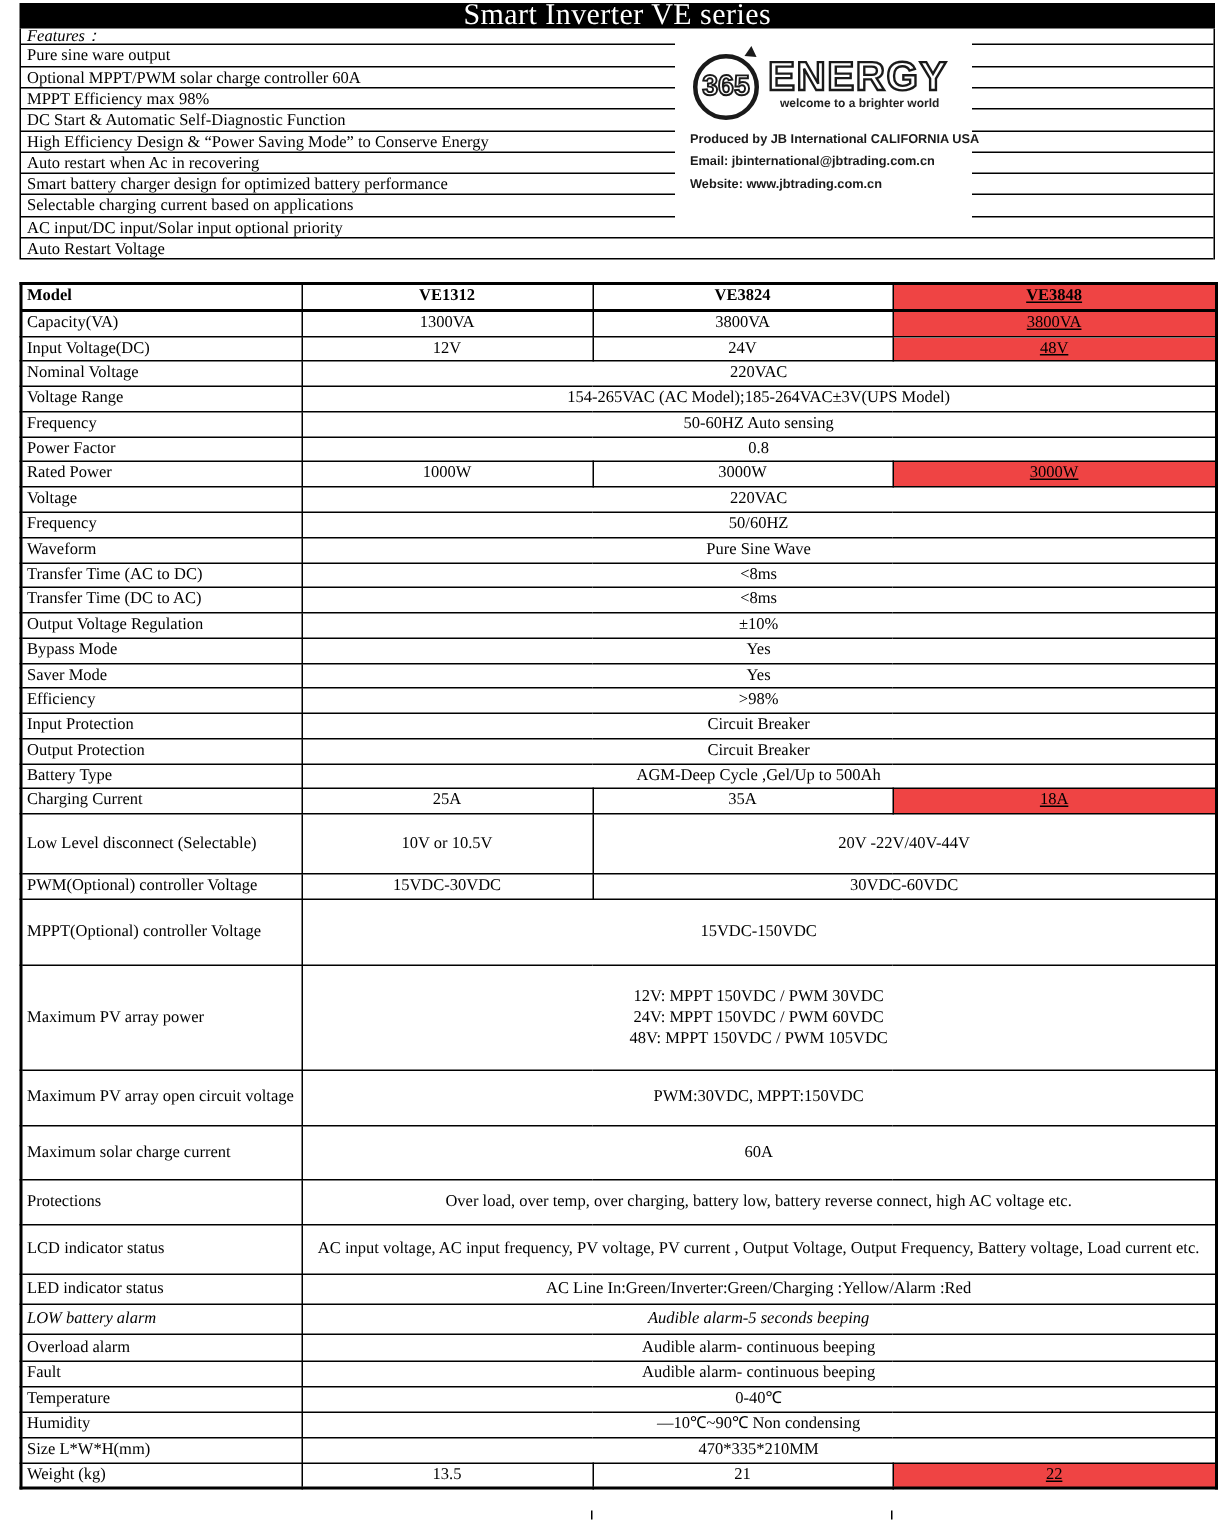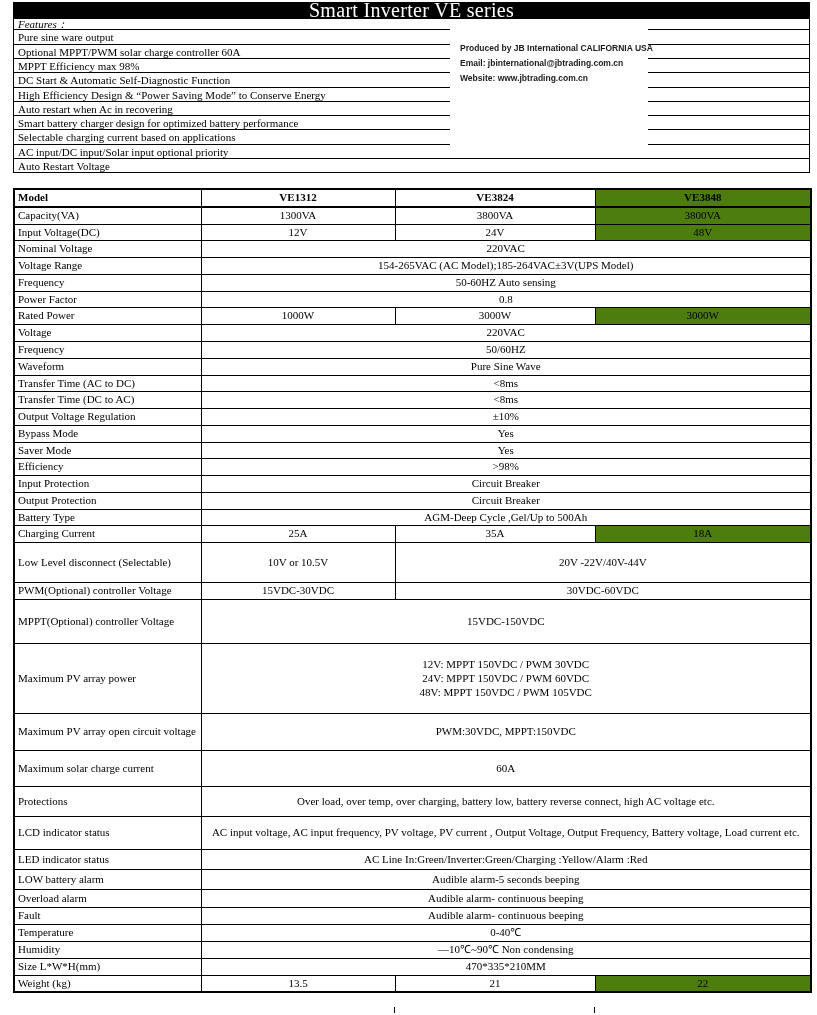--- a/index.html
+++ b/index.html
@@ -57,21 +57,21 @@
   table.spec {
     border-collapse:collapse; table-layout:fixed; width:797px;
     border:2px solid #000;
   }
   table.spec td {
     border:1px solid #000; font-size:11px; line-height:1.25;
     vertical-align:middle; padding:1px 3px; overflow:hidden;
   }
   table.spec td.lbl { text-align:left; }
   table.spec td.val { text-align:center; }
-  table.spec td.hl { background:#4d7c0f; }
+  table.spec td.hl { background:#ef4444;text-decoration:underline; }
   table.spec tr.bold-row td { font-weight:bold; border-bottom-width:2px; }
   .stub { position:absolute; width:1px; height:6px; background:#000; top:0; }
   .stubs { position:absolute; left:13px; top:1007px; width:797px; height:7px; }
 </style>
 </head>
 <body>
 
 <div class="page">
 
   <div class="title-bar">Smart Inverter VE series</div>
@@ -85,20 +85,30 @@
         <div class="feature-row">DC Start &amp; Automatic Self-Diagnostic Function</div>
         <div class="feature-row">High Efficiency Design &amp; “Power Saving Mode”  to Conserve Energy</div>
         <div class="feature-row">Auto restart when Ac in recovering</div>
         <div class="feature-row">Smart battery charger design for optimized battery performance</div>
         <div class="feature-row">Selectable charging current based on applications</div>
         <div class="feature-row">AC input/DC input/Solar input optional priority</div>
         <div class="feature-row">Auto Restart Voltage</div>
       </div>
 
     <div class="logo-box">
+      <div class="logo-row">
+        <div class="logo-circle">
+          <span>365</span>
+          <span class="logo-arrow"></span>
+        </div>
+        <div class="brand-col">
+          <div class="brand-name">ENERGY</div>
+          <div class="tagline">welcome to a brighter world</div>
+        </div>
+      </div>
       <div class="contact">
         <div>Produced by JB International CALIFORNIA USA</div>
         <div>Email: jbinternational@jbtrading.com.cn</div>
         <div>Website: www.jbtrading.com.cn</div>
       </div>
     </div>
   </div>
 
   <div class="spec-table-wrap">
     <table class="spec">
@@ -236,21 +246,21 @@
             <td class="val" colspan="3">Over load, over temp, over charging, battery low, battery reverse connect, high AC voltage etc.</td>
           </tr>
           <tr style="height: 33px;">
             <td class="lbl">LCD indicator status</td>
             <td class="val" colspan="3">AC input voltage, AC input frequency, PV voltage, PV current , Output Voltage, Output Frequency, Battery voltage, Load current etc.</td>
           </tr>
           <tr style="height: 20px;">
             <td class="lbl">LED indicator status</td>
             <td class="val" colspan="3">AC Line In:Green/Inverter:Green/Charging  :Yellow/Alarm :Red</td>
           </tr>
-          <tr style="height: 20px;">
+          <tr style="height: 20px; font-style: italic;">
             <td class="lbl">LOW battery alarm</td>
             <td class="val" colspan="3">Audible alarm-5 seconds beeping</td>
           </tr>
           <tr style="height: 18px;">
             <td class="lbl">Overload alarm</td>
             <td class="val" colspan="3">Audible alarm- continuous beeping</td>
           </tr>
           <tr style="height: 17px;">
             <td class="lbl">Fault</td>
             <td class="val" colspan="3">Audible alarm- continuous beeping</td>

